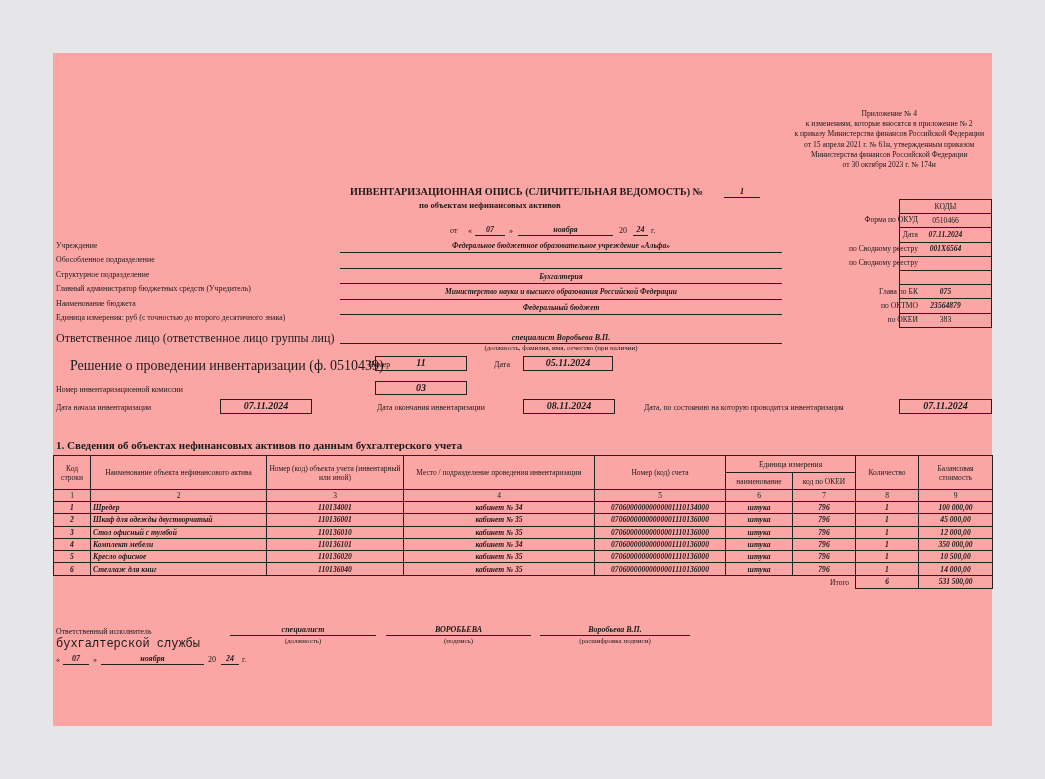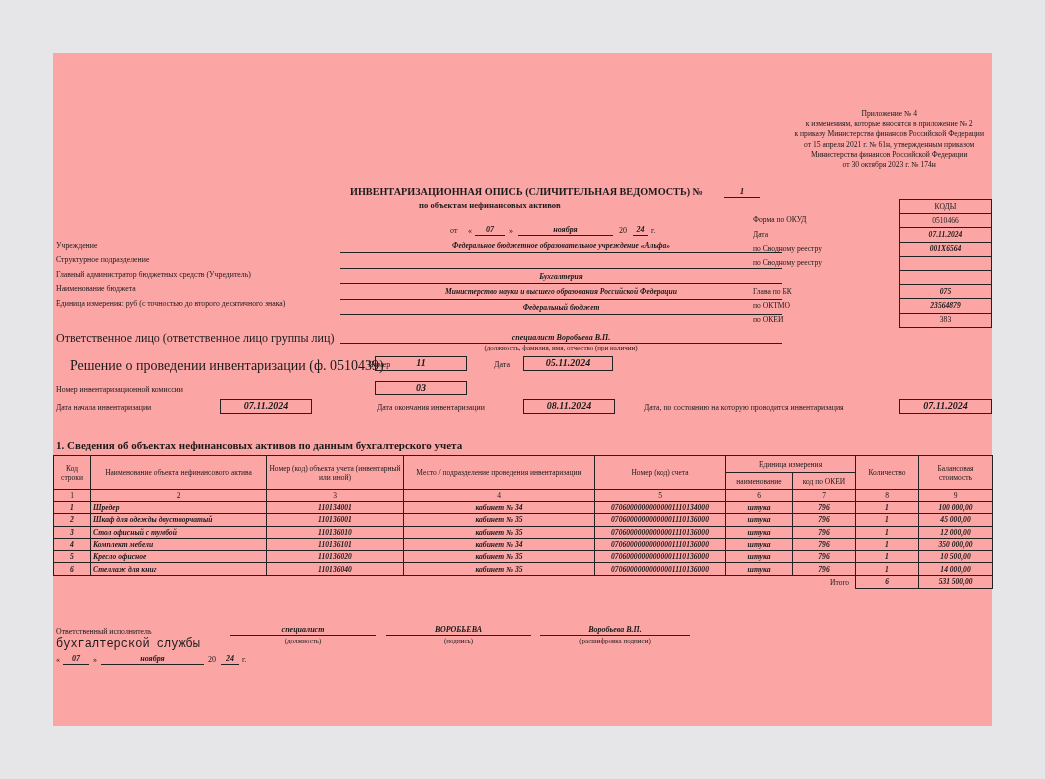--- a/index.html
+++ b/index.html
@@ -16,21 +16,21 @@
   .c { text-align: center; }
   .uline { border-bottom: 1px solid #222; }
   .box { border: 1px solid #222; box-sizing: border-box; text-align: center; font-size: 10px; line-height: 11px; font-weight: bold; font-style: italic; }
   .appendix { right: 8px; top: 56px; text-align: center; font-size: 7.6px; line-height: 10.2px; }
   .title { left: 297px; top: 133px; font-size: 10.2px; font-weight: bold; }
   .subtitle { left: 366px; top: 147px; font-size: 8.6px; font-weight: bold; }
 
   
   .codes { position: absolute; left: 846px; top: 146px; width: 93px; border-collapse: collapse; }
   .codes td { border: 1px solid #222; height: 13.2px; padding: 0; text-align: center; font-size: 7.6px; line-height: 12px; }
-  .codes-labels { position: absolute; left: 700px; top: 146px; width: 137px; text-align: left; font-size: 7.6px; }
+  .codes-labels { position: absolute; left: 728px; top: 146px; width: 137px; text-align: right; font-size: 7.6px; }
   .codes-labels div { height: 14.3px; line-height: 14px; }
 
   
   .fields { position: absolute; left: 3px; top: 186px; font-size: 7.8px; }
   .fields div { height: 14.4px; line-height: 14px; white-space: nowrap; }
   .fvals { position: absolute; left: 287px; top: 186px; width: 442px; }
   .fvals div { height: 13.4px; line-height: 13px; border-bottom: 1px solid #222; margin-bottom: 1px; text-align: center; font-size: 7.6px; font-weight: bold; font-style: italic; }
 
   
   .main { position: absolute; left: 0px; top: 402px; width: 939px; border-collapse: collapse; table-layout: fixed; }
@@ -111,20 +111,21 @@
           <td class="bi">23564879</td>
         </tr>
     <tr>
           <td>383</td>
         </tr>
   </tbody>
     </table>
 
   <div class="fields">
     <div>Учреждение</div>
+    <div>Обособленное подразделение</div>
     <div>Структурное подразделение</div>
     <div>Главный администратор бюджетных средств (Учредитель)</div>
     <div>Наименование бюджета</div>
     <div>Единица измерения: руб (с точностью до второго десятичного знака)</div>
   </div>
 
   <div class="fvals">
     <div>Федеральное бюджетное образовательное учреждение «Альфа»</div>
     <div>&nbsp;</div>
     <div>Бухгалтерия</div>

